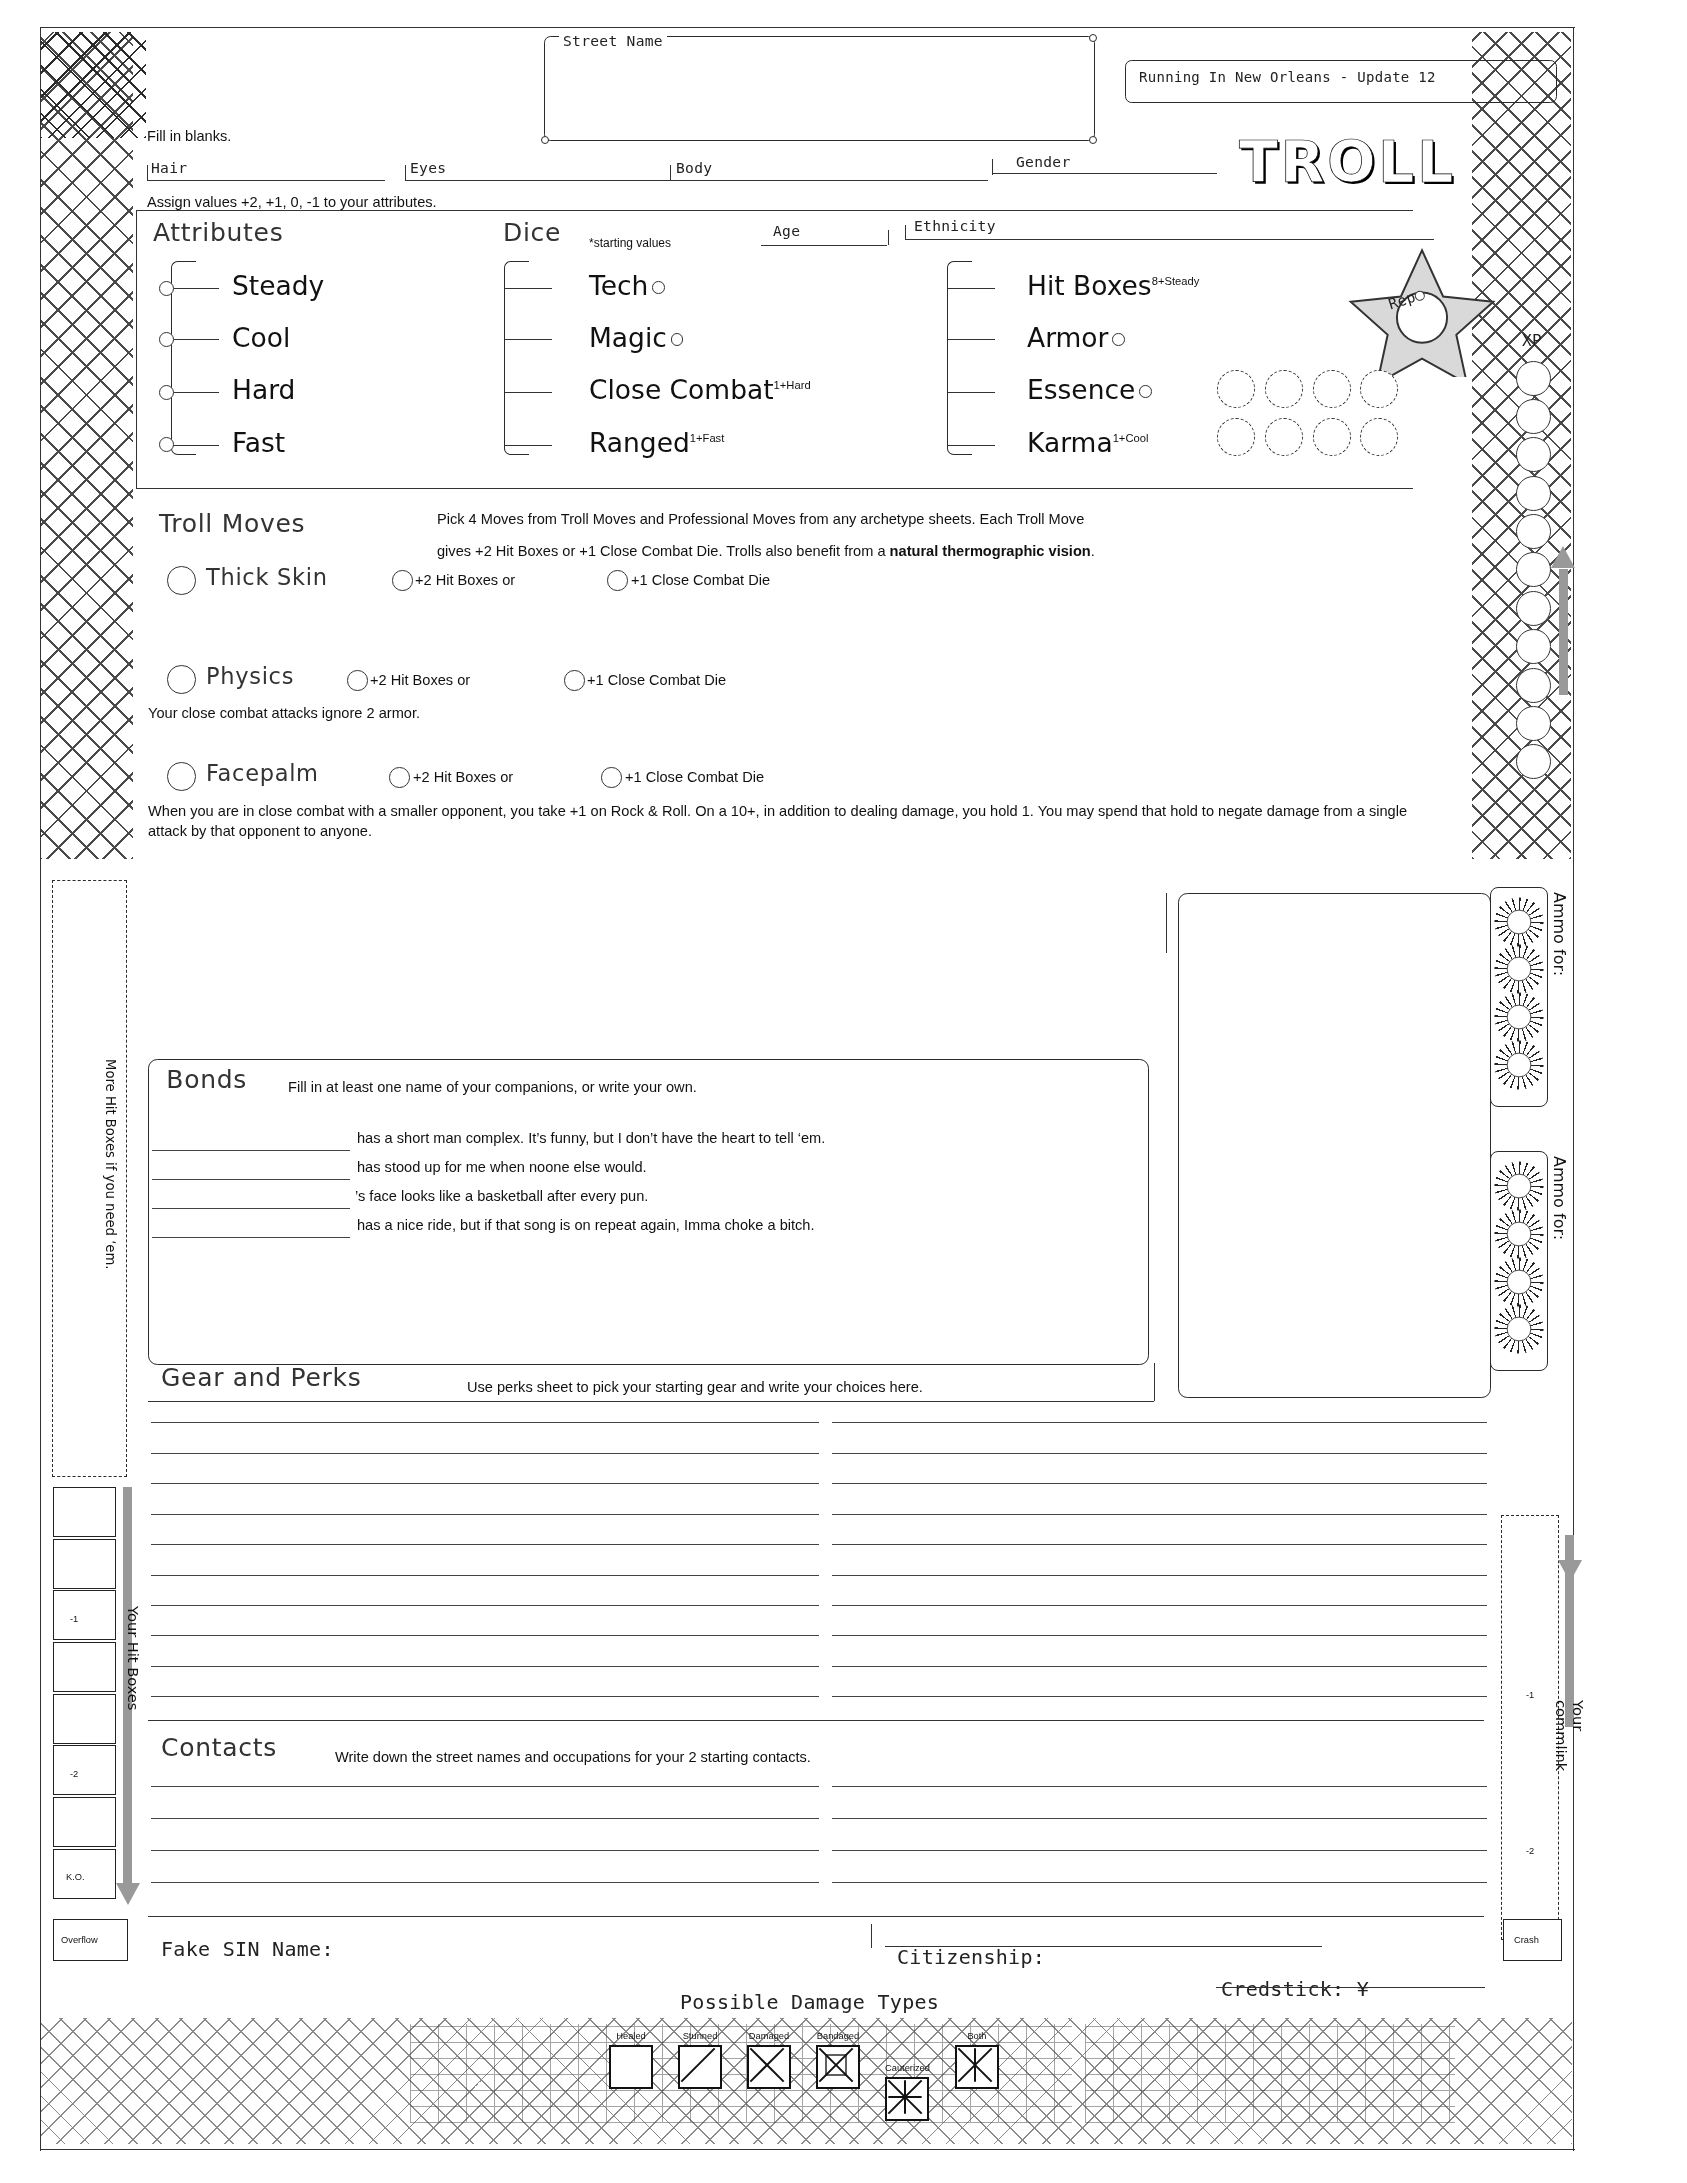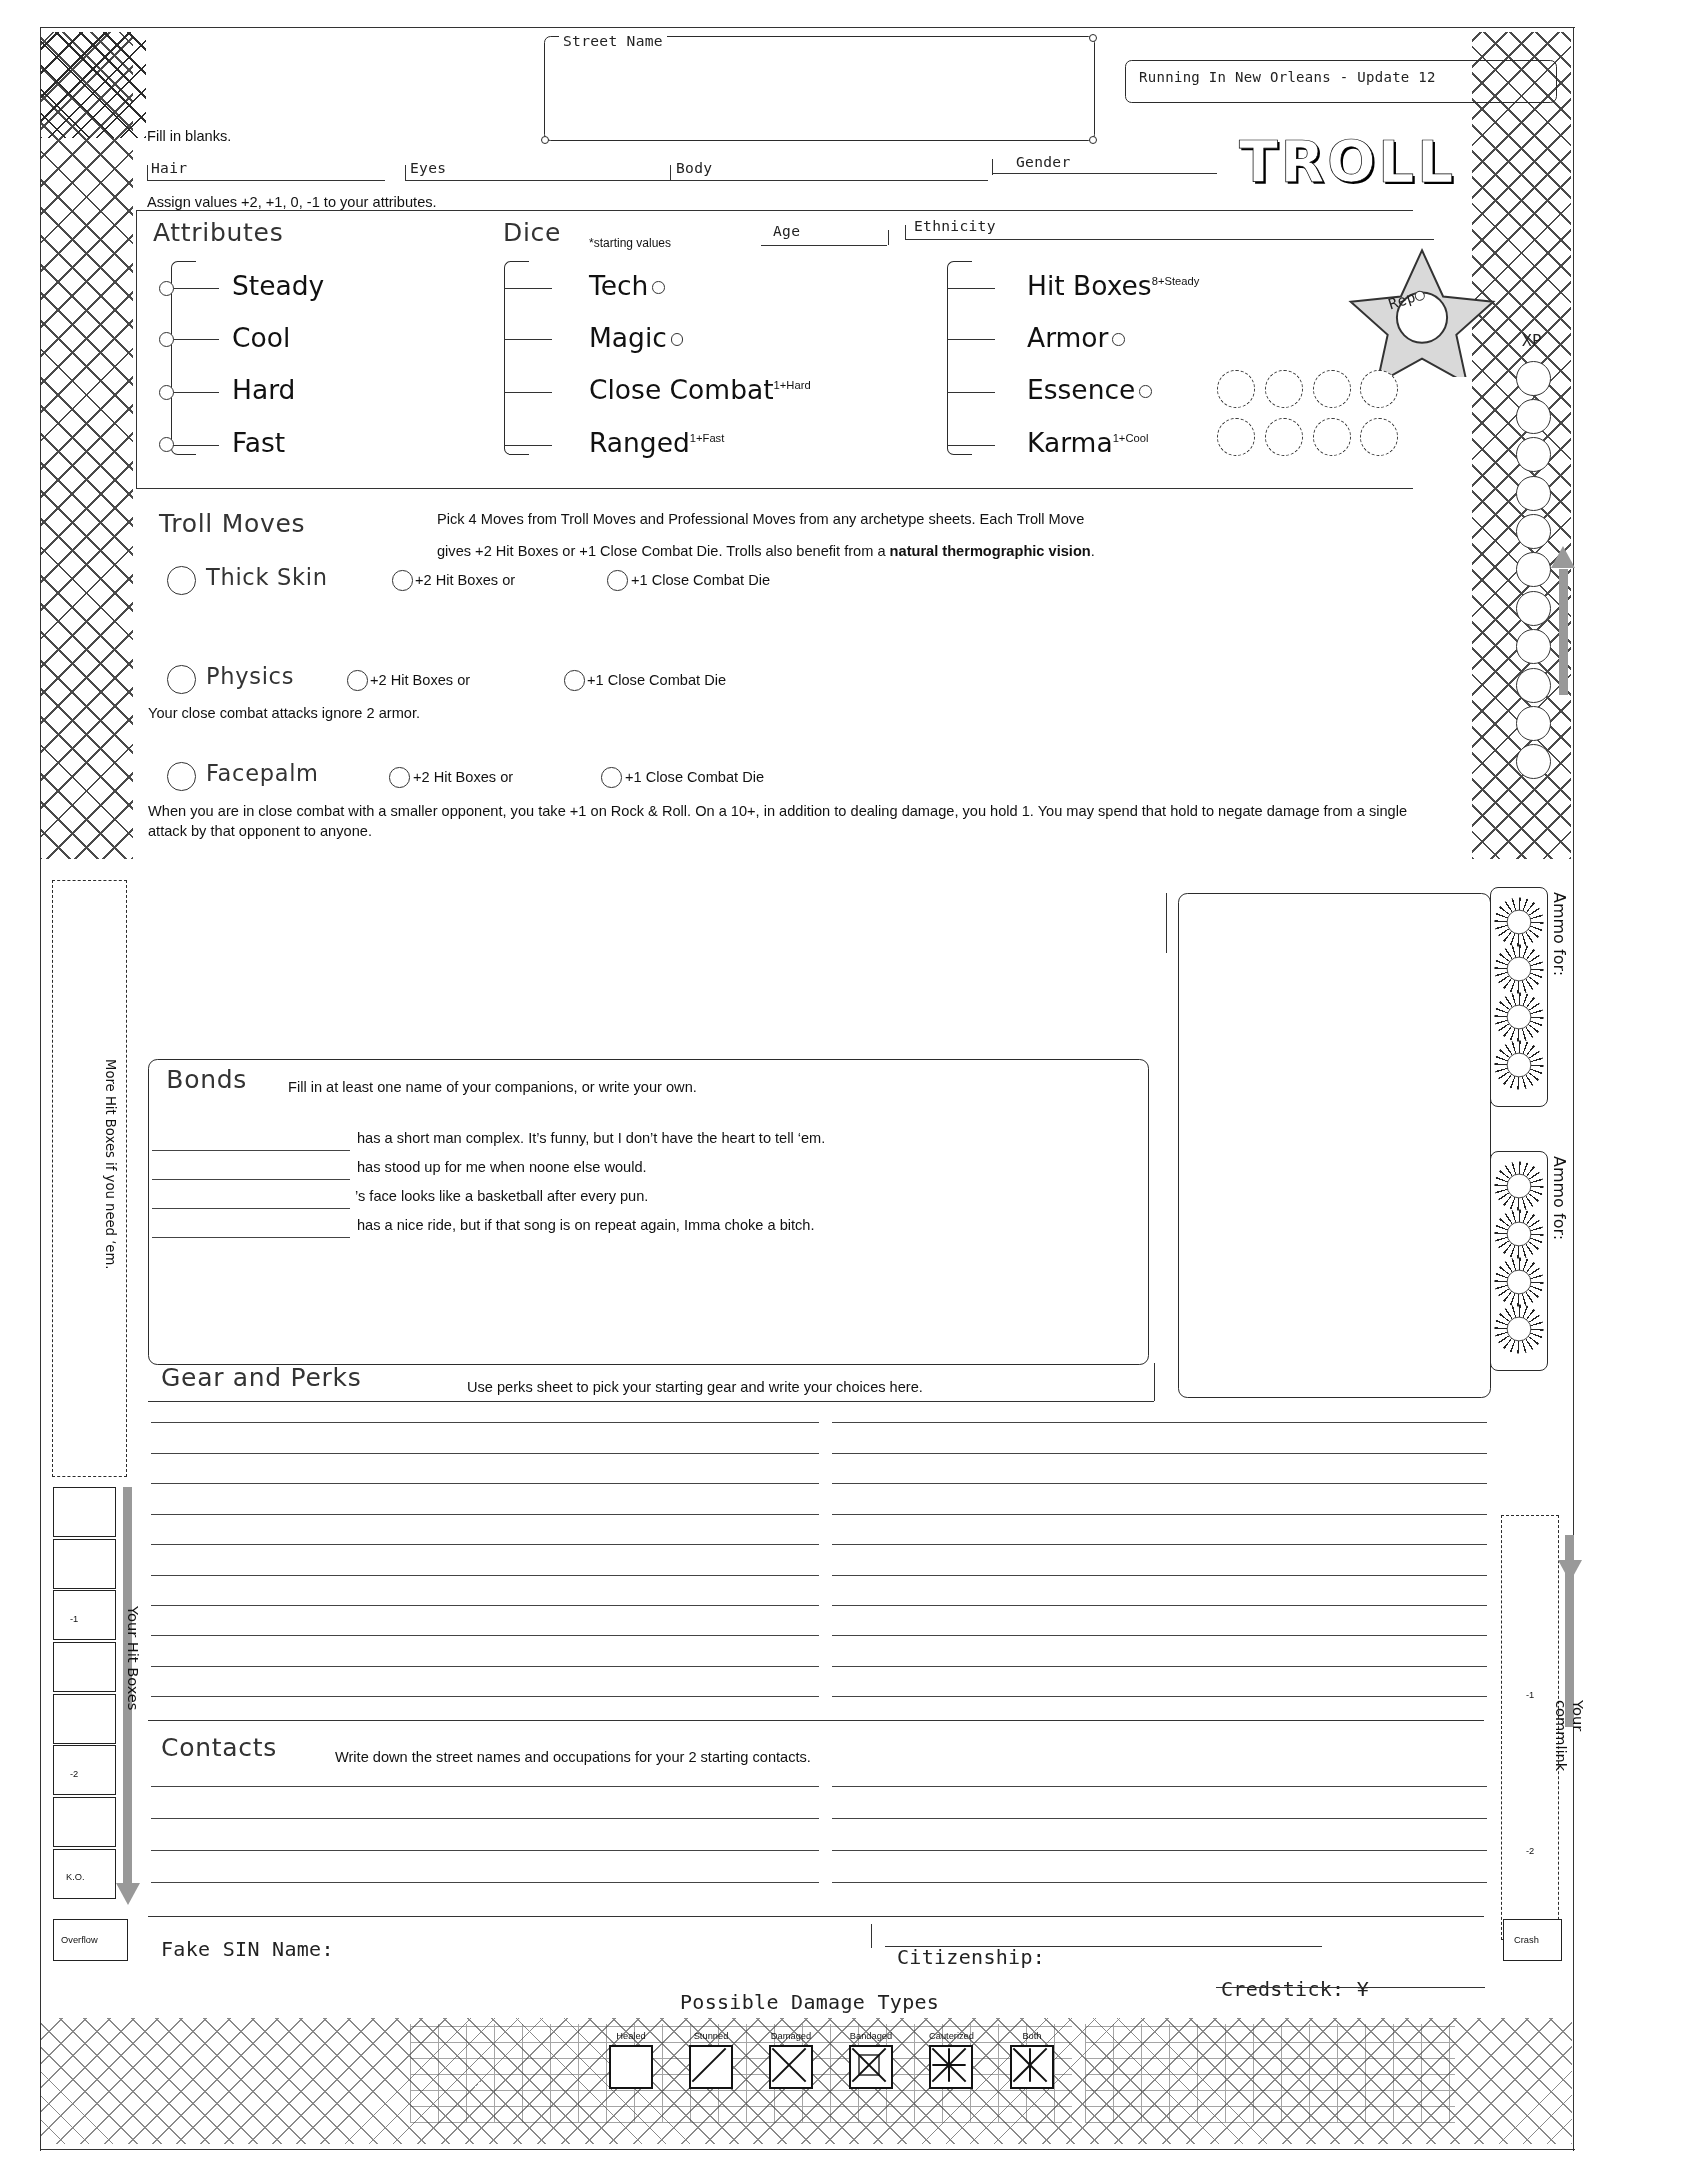--- a/index.html
+++ b/index.html
@@ -332,21 +332,21 @@
   <div class="hairline hline" style="left:148px;top:1916px;width:1336px;"></div>
   <span class="lbl" style="left:161px;top:1937px;font-size:20px;">Fake SIN Name:</span>
   <div class="hairline vline" style="left:871px;top:1924px;height:24px;"></div>
   <span class="lbl" style="left:897px;top:1945px;font-size:20px;">Citizenship:</span>
   <div class="hairline hline" style="left:885px;top:1946px;width:437px;"></div>
   <span class="lbl" style="left:1221px;top:1977px;font-size:20px;">Credstick: ¥</span>
   <div class="hairline hline" style="left:1216px;top:1987px;width:269px;"></div>
 
   <span class="lbl" style="left:680px;top:1990px;font-size:20px;">Possible Damage Types</span>
 
-  <div style="position:absolute;left:609px;top:2031px;display:flex;gap:36px;">
+  <div style="position:absolute;left:609px;top:2031px;display:flex;gap:25px;">
     <div style="text-align:center;">
       <div class="tiny" style="margin-bottom:4px;">Healed</div>
       <div class="dmgbox"></div>
     </div>
     <div style="text-align:center;">
       <div class="tiny" style="margin-bottom:4px;">Stunned</div>
       <div class="dmgbox">
         <svg width="36" height="36" style="position:absolute;left:0;top:0;" viewBox="0 0 54 54">
             <line x1="2" y1="52" x2="52" y2="2" stroke="#111" stroke-width="3"></line>
           </svg>
@@ -365,21 +365,21 @@
       <div class="tiny" style="margin-bottom:4px;">Bandaged</div>
       <div class="dmgbox">
         <svg width="36" height="36" style="position:absolute;left:0;top:0;" viewBox="0 0 54 54">
             <line x1="2" y1="2" x2="52" y2="52" stroke="#111" stroke-width="3"></line>
             <line x1="52" y1="2" x2="2" y2="52" stroke="#111" stroke-width="3"></line>
             <rect x="12" y="12" width="30" height="30" fill="none" stroke="#111" stroke-width="2"></rect>
           </svg>
       </div>
     </div>
     <div style="text-align:center;">
-      <div class="tiny" style="margin-bottom:4px;">Cauterized</div>
+      <div class="tiny" style="margin-bottom:4px;margin-top:32px;">Cauterized</div>
       <div class="dmgbox">
         <svg width="36" height="36" style="position:absolute;left:0;top:0;" viewBox="0 0 54 54">
             <line x1="2" y1="2" x2="52" y2="52" stroke="#111" stroke-width="3"></line>
             <line x1="52" y1="2" x2="2" y2="52" stroke="#111" stroke-width="3"></line>
             <line x1="27" y1="2" x2="27" y2="52" stroke="#111" stroke-width="3"></line>
             <line x1="2" y1="27" x2="52" y2="27" stroke="#111" stroke-width="3"></line>
           </svg>
       </div>
     </div>
     <div style="text-align:center;">

